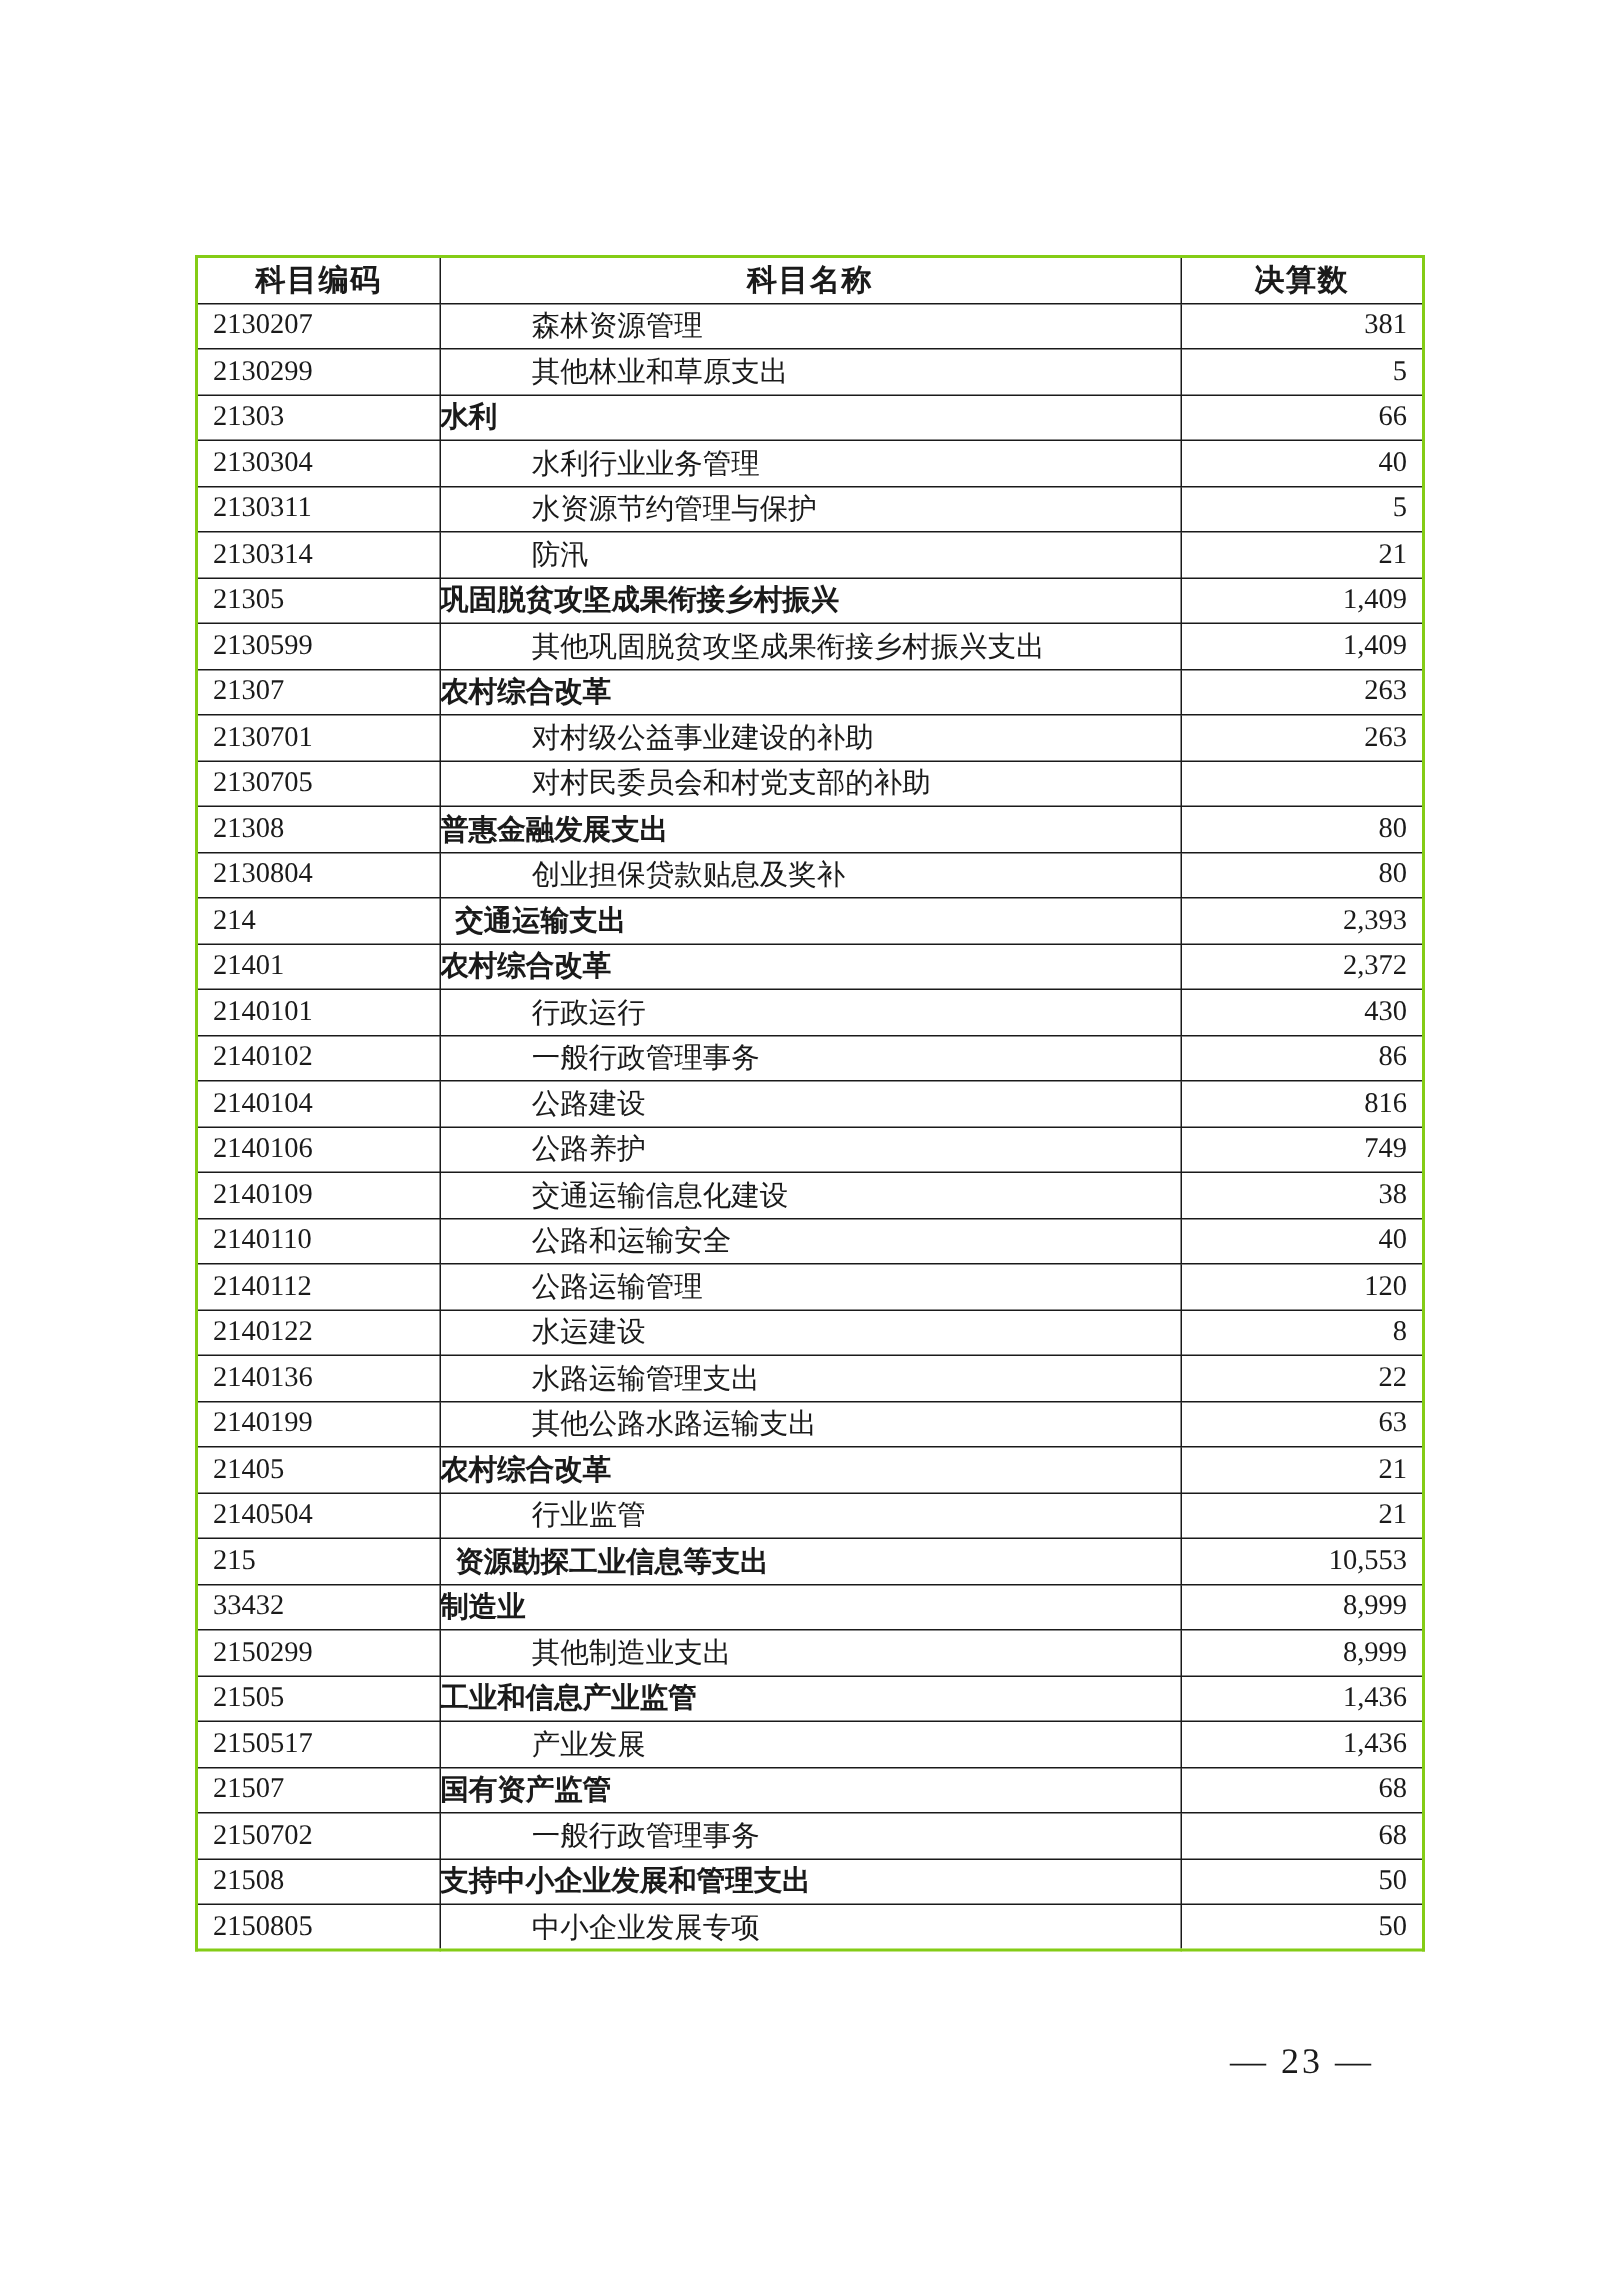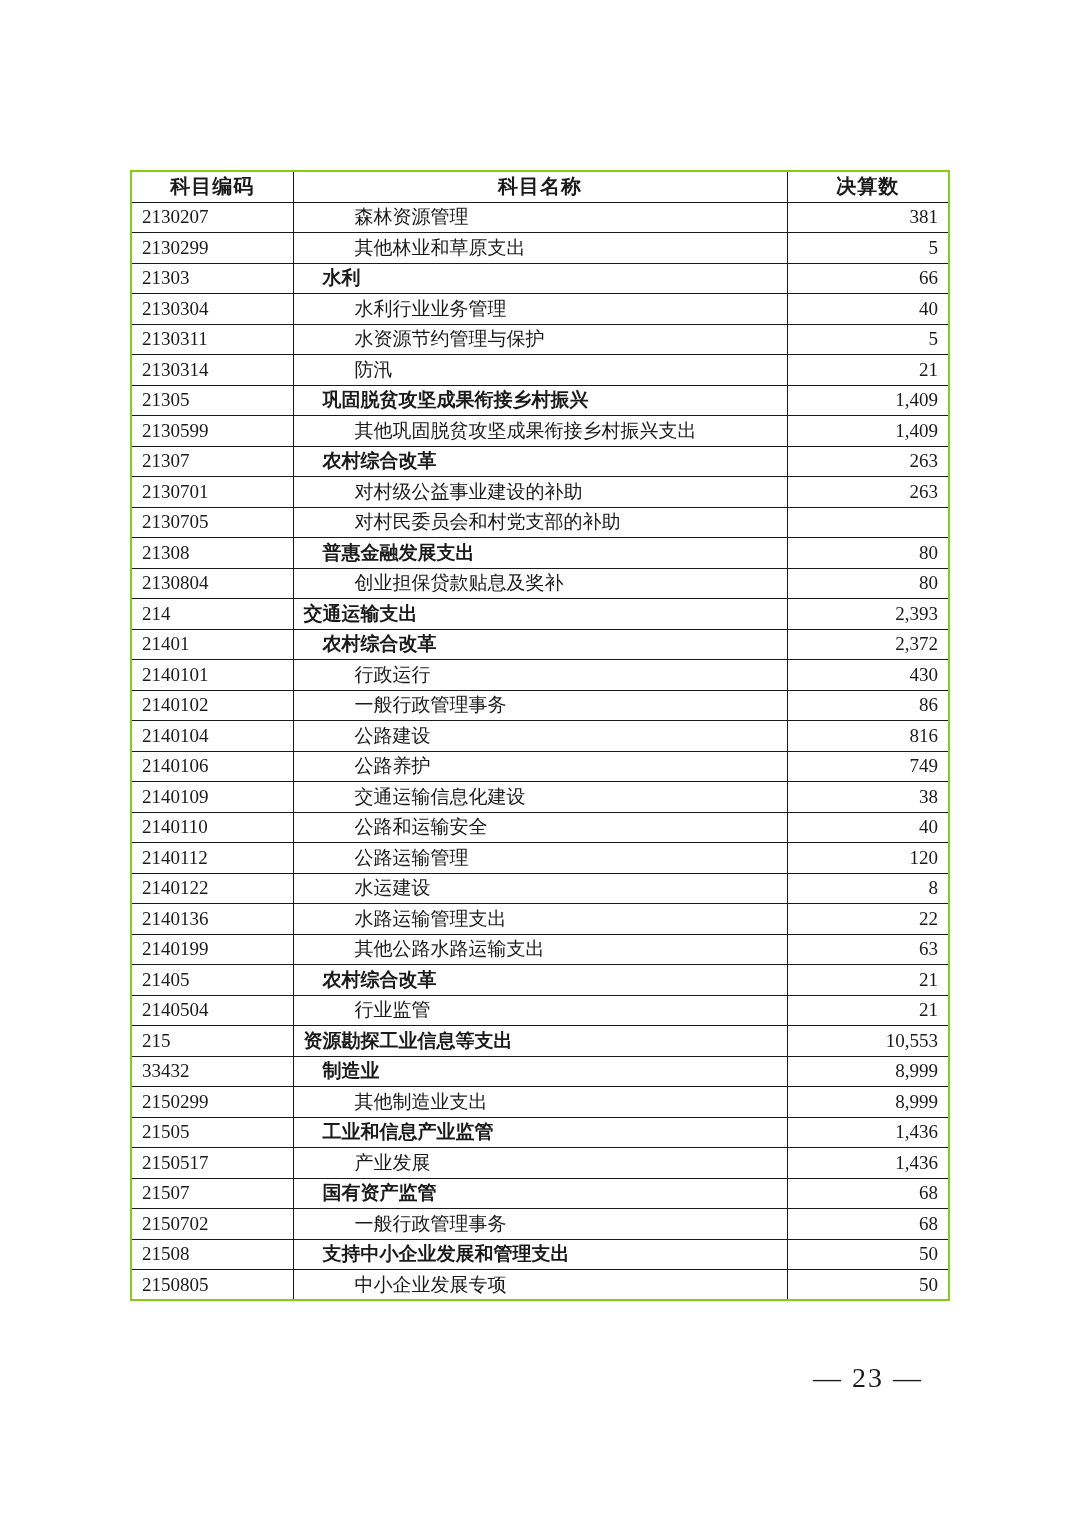--- a/index.html
+++ b/index.html
@@ -43,35 +43,35 @@
     white-space: nowrap;
     overflow: hidden;
   }
   td.code {
     text-align: left;
     padding-left: 10px;
     font-size: 20px;
   }
   td.name { text-align: left; }
   td.name.indent-0 { padding-left: 10px; }
-  td.name.indent-1 { padding-left: 29px; }
+  td.name.indent-1 { }
   td.name.indent-2 { padding-left: 61px; }
   td.name.bold { font-weight: 700; }
   td.value {
     text-align: right;
     padding-right: 10px;
     font-size: 20px;
   }
   .page-footer {
     position: absolute;
     left: 768px;
     top: 1362px;
     width: 200px;
     text-align: center;
-    font-size: 28px;
+    font-size: 24px;
     letter-spacing: 2px;
   }
 </style>
 </head>
 <body>
 
 <div class="page">
 
   <table class="budget">
     <colgroup>

